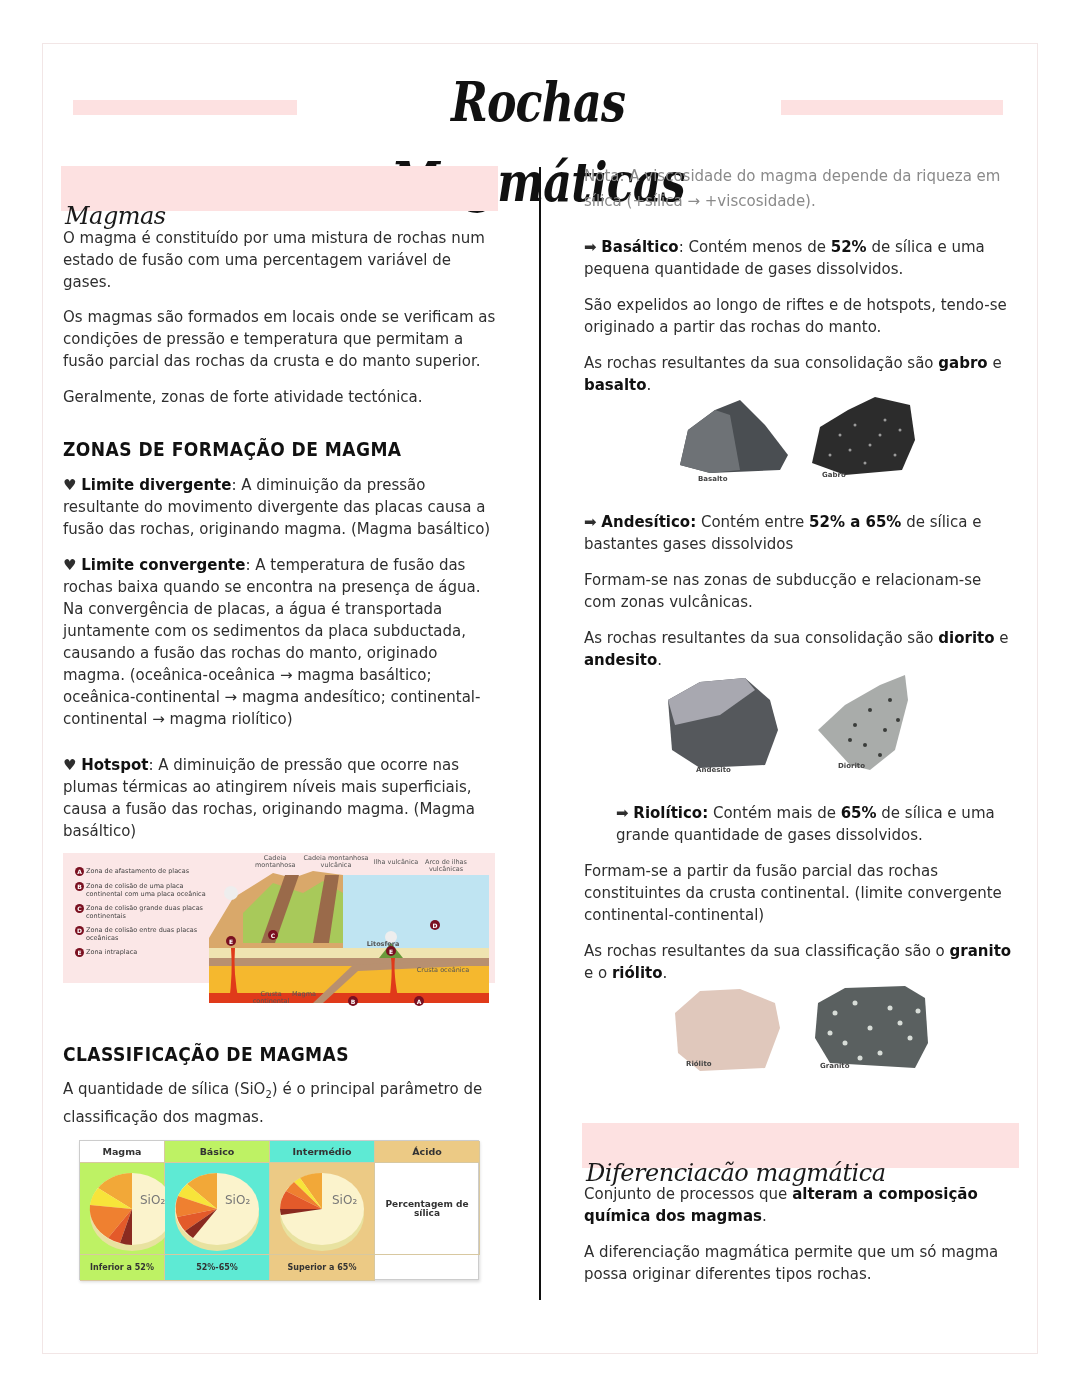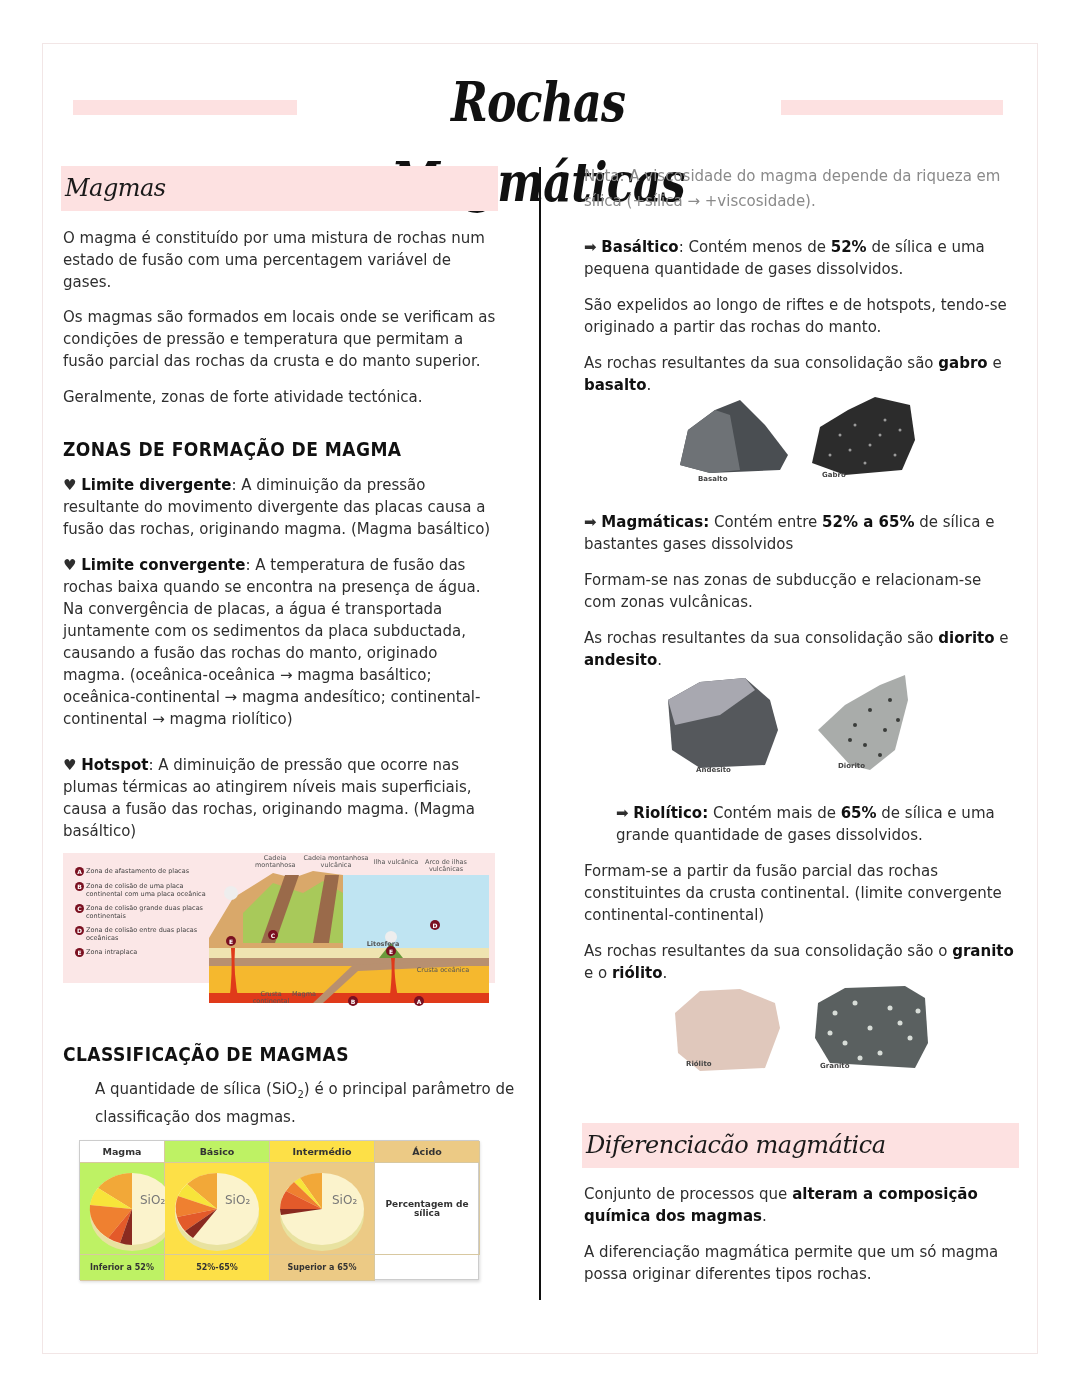--- a/index.html
+++ b/index.html
@@ -23,20 +23,21 @@
 
   .divider { position: absolute; left: 539px; top: 167px; width: 2px; height: 1133px; background: #111; }
 
   .hdr-box {
     position: absolute; background: #fde1e1; height: 45px;
   }
   .hdr-box span {
     display: block; font-family: "DejaVu Serif", serif; font-style: italic;
     font-size: 24px; color: #1a1a1a; padding-left: 4px; line-height: 44px;
     letter-spacing: -0.5px;
+    margin-top: 28px;
   }
 
   .section-caps {
     position: absolute; font-family: "DejaVu Sans", sans-serif; font-weight: bold;
     font-size: 19px; letter-spacing: 0.5px; color: #111; transform: scaleX(0.9); transform-origin: left;
   }
 
   .para {
     position: absolute; font-size: 15px; line-height: 22px; color: #2e2e2e;
     width: 440px;
@@ -60,21 +61,21 @@
   
   .silica {
     position: absolute; left: 79px; top: 1140px; width: 400px; height: 140px;
     border: 1px solid #ccc; background: #fff; box-shadow: 1px 2px 3px rgba(0,0,0,0.15);
     display: grid; grid-template-columns: 85px 105px 105px 105px; grid-template-rows: 22px 92px 26px;
   }
   .s-cell { border-right: 1px solid #d8c8a0; border-bottom: 1px solid #d8c8a0; position: relative; }
   .s-head { font-size: 9.5px; font-weight: bold; text-align: center; line-height: 22px; color: #333; }
   .s-foot { font-size: 8px; font-weight: bold; text-align: center; color: #333; display:flex; align-items:center; justify-content:center; line-height: 9px; }
   .col-b { background: #bef264; }
-  .col-i { background: #fde047; text-align: center; }
+  .col-i { background: #5eead4; text-align: center; }
   .col-a { background: #ecca85; }
   .leg-row { display: flex; align-items: center; font-size: 6.5px; color: #666; height: 17px; padding-left: 4px; }
   .leg-sw { width: 10px; height: 10px; margin-right: 6px; }
   .pie-svg { position: absolute; left: 6px; top: 4px; }
   .sio2 { position: absolute; font-size: 12px; color: #777; }
 
   
   .rock-pair { position: absolute; }
   .rock-label { position: absolute; font-size: 7px; font-weight: bold; color: #444; }
 </style>
@@ -178,21 +179,21 @@
   <div class="diag-label" style="left:310px; top:6px; width:46px;">Ilha vulcânica</div>
   <div class="diag-label" style="left:360px; top:6px; width:46px;">Arco de ilhas vulcânicas</div>
   <div class="diag-label" style="left:300px; top:88px; width:40px; font-weight:bold;">Litosfera</div>
   <div class="diag-label" style="left:352px; top:114px; width:56px;">Crusta oceânica</div>
   <div class="diag-label" style="left:186px; top:138px; width:44px;">Crusta continental</div>
   <div class="diag-label" style="left:226px; top:138px; width:30px;">Magma</div>
 </div>
 
 <div class="section-caps" style="left:63px; top:1043px;">CLASSIFICAÇÃO DE MAGMAS</div>
 
-<p class="para" style="left:63px; top:1078px;margin-left:32px;">
+<p class="para" style="left:63px; top:1078px;">
   <span>A quantidade de sílica (SiO</span><sub style="font-size:10px;">2</sub><span>) é o principal parâmetro de classificação dos magmas.</span>
 </p>
 
 <div class="silica">
   <div class="s-cell s-head">Magma</div>
   <div class="s-cell s-head col-b">Básico</div>
   <div class="s-cell s-head col-i">Intermédio</div>
   <div class="s-cell s-head col-a">Ácido</div>
 
 
@@ -266,21 +267,21 @@
         <circle cx="180" cy="55" r="1.5"></circle>
         <circle cx="230" cy="35" r="1.5"></circle>
     </g>
   </svg>
   <span class="rock-label" style="left:28px; top:80px;">Basalto</span>
   <span class="rock-label" style="left:152px; top:76px;">Gabro</span>
 </div>
 
 <p class="para" style="left:584px; top:511px; width:430px;">
   <span>➡</span>
-  <b>Magmáticas:</b><span> Contém entre </span><b>52% a 65%</b><span> de sílica e bastantes gases dissolvidos</span>
+  <b>Andesítico:</b><span> Contém entre </span><b>52% a 65%</b><span> de sílica e bastantes gases dissolvidos</span>
 </p>
 <p class="para" style="left:584px; top:569px; width:430px;">Formam-se nas zonas de subducção e relacionam-se com zonas vulcânicas.</p>
 <p class="para" style="left:584px; top:627px; width:430px;">
   <span>As rochas resultantes da sua consolidação são </span><b>diorito</b><span> e </span><b>andesito</b><span>.</span>
 </p>
 <div class="rock-pair" style="left:660px; top:670px; width:280px; height:110px;">
   <svg width="280" height="110" viewBox="0 0 280 110">
     <polygon points="8,30 40,12 85,8 110,30 118,60 105,95 40,98 12,80" fill="#55585c"></polygon>
     <polygon points="8,30 40,12 85,8 95,20 60,45 15,55" fill="#a8a8b0"></polygon>
     <polygon points="158,60 185,35 220,15 245,5 248,30 235,80 210,100 190,95" fill="#a9acaa"></polygon>
@@ -298,21 +299,21 @@
   <span class="rock-label" style="left:36px; top:96px;">Andesito</span>
   <span class="rock-label" style="left:178px; top:92px;">Diorito</span>
 </div>
 
 <p class="para" style="left:616px; top:802px; width:435px;">
   <span>➡</span>
   <b>Riolítico:</b><span> Contém mais de </span><b>65%</b><span> de sílica e uma grande quantidade de gases dissolvidos.</span>
 </p>
 <p class="para" style="left:584px; top:860px; width:430px;">Formam-se a partir da fusão parcial das rochas constituintes da crusta continental. (limite convergente continental-continental)</p>
 <p class="para" style="left:584px; top:940px; width:435px;">
-  <span>As rochas resultantes da sua consolidação são o </span><b>granito</b><span> e o </span><b>riólito</b><span>.</span>
+  <span>As rochas resultantes da sua classificação são o </span><b>granito</b><span> e o </span><b>riólito</b><span>.</span>
 </p>
 <div class="rock-pair" style="left:670px; top:983px; width:270px; height:92px;">
   <svg width="270" height="92" viewBox="0 0 270 92">
     <polygon points="5,30 30,8 70,6 105,20 110,45 95,85 30,88 8,70" fill="#e0c8bc"></polygon>
     <polygon points="148,20 175,5 235,3 255,15 258,60 245,85 160,80 145,55" fill="#5a6060"></polygon>
     <g fill="#d8ddd8">
       <circle cx="165" cy="30" r="2.5"></circle>
         <circle cx="185" cy="20" r="2.5"></circle>
         <circle cx="200" cy="45" r="2.5"></circle>
         <circle cx="220" cy="25" r="2.5"></circle>

